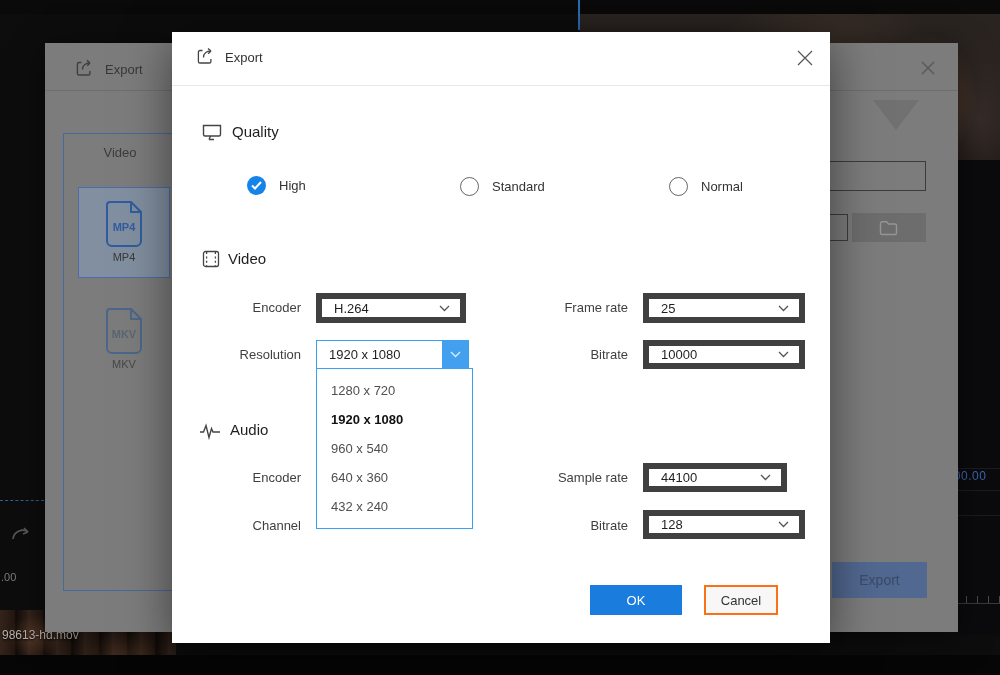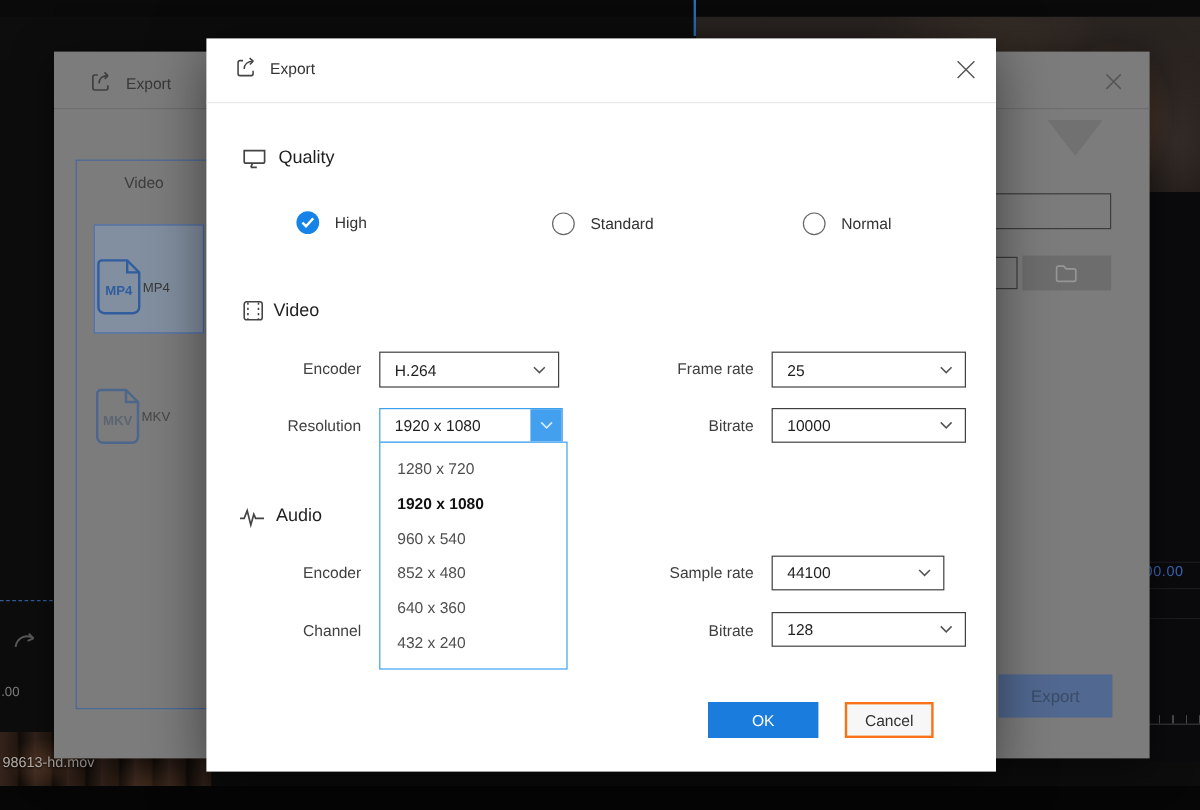--- a/index.html
+++ b/index.html
@@ -38,21 +38,21 @@
   
   .dim-dialog{left:45px;top:43px;width:913px;height:589px;background:#7c7c7c;
               box-shadow:0 6px 30px rgba(0,0,0,.5);}
   .dim-dialog .hdr-sep{left:0;top:47px;width:913px;height:1px;background:#6e6e6e;}
   .dim-title{left:60px;top:19px;font-size:13px;color:#383838;}
   .dim-icon{color:#3f3f3f;}
   .dim-close{left:871px;top:13px;width:24px;height:24px;color:#585858;}
   .dim-tabbox{left:18px;top:90px;width:410px;height:458px;border:1px solid #49689b;}
   .dim-tab-label{left:20px;top:102px;width:110px;text-align:center;
                  font-size:13px;color:#3c3c3c;}
-  .fmt-item{left:33px;top:144px;width:92px;height:91px;display:flex;flex-direction:row;
+  .fmt-item{left:33px;top:144px;width:92px;height:91px;display:flex;flex-direction:column;
             align-items:center;justify-content:flex-start;padding-top:12px;}
   .fmt-item.sel{background:#828fa0;border:1px solid #4b6da8;}
   .fmt-item.mkv{top:252px;}
   .fmt-label{font-size:11px;color:#383838;margin-top:3px;}
   .fmt-item.mkv .fmt-label{color:#474747;}
   .file-icon{width:40px;height:48px;}
   .dim-input{left:745px;top:118px;width:136px;height:30px;border:1px solid #3c3c3c;}
   .dim-smallbox{left:745px;top:171px;width:58px;height:27px;border:1px solid #3c3c3c;}
   .dim-folder-btn{left:807px;top:170px;width:74px;height:29px;background:#6d6d6d;
                   display:flex;align-items:center;justify-content:center;color:#969696;}
@@ -71,21 +71,21 @@
   .m-close{left:616px;top:9px;width:34px;height:34px;color:#555;cursor:pointer;
            display:flex;align-items:center;justify-content:center;}
   .section-icon{color:#444;}
   .section-label{font-size:15px;color:#1f1f1f;}
   .radio-row label{font-size:13px;color:#333;}
   .radio-circle{width:17px;height:17px;border:1.5px solid #666;border-radius:50%;
                 background:#fff;}
   .radio-checked{width:19px;height:19px;border-radius:50%;background:#1583e8;
                  display:flex;align-items:center;justify-content:center;}
   .field-label{font-size:13px;color:#3f3f3f;width:120px;text-align:right;}
-  .select{height:30px;border:1px solid #404040;background:#fff;display:flex;
+  .select{height:30px;border:6px solid #404040;background:#fff;display:flex;
           align-items:center;justify-content:space-between;padding:0 10px 0 12px;
           font-size:13px;color:#1f1f1f;cursor:pointer;}
   .select .chev{color:#555;flex:0 0 auto;}
   .select.active{border:1px solid #3ca0f0;padding-right:0;}
   .chev-box{width:26px;height:27px;background:#42a0ee;display:flex;align-items:center;
             justify-content:center;color:#d6ecff;}
   .dropdown-list{background:#fff;border:1px solid #3ca0f0;z-index:6;padding:7px 0;}
   .dd-item{height:29px;line-height:29px;padding-left:14px;font-size:13px;color:#4f4f4f;
            cursor:pointer;}
   .dd-item.selected{color:#111;font-weight:bold;}
@@ -262,21 +262,20 @@
       <span>128</span>
       <svg class="chev" width="11" height="7" viewBox="0 0 11 7" fill="none" stroke="currentColor" stroke-width="1.3">
         <polyline points="1,1 5.5,5.5 10,1"></polyline>
       </svg>
     </div>
 
     <div class="abs dropdown-list" style="left:144px;top:336px;width:157px;">
       <div class="dd-item">1280 x 720</div>
       <div class="dd-item selected">1920 x 1080</div>
       <div class="dd-item">960 x 540</div>
-      <div class="dd-item">852 x 480</div>
       <div class="dd-item">640 x 360</div>
       <div class="dd-item">432 x 240</div>
     </div>
 
     <div class="abs btn btn-ok" style="left:418px;top:553px;width:92px;height:30px;">OK</div>
     <div class="abs btn btn-cancel" style="left:532px;top:553px;width:74px;height:30px;">Cancel</div>
   </div>
 
 </div>
 

